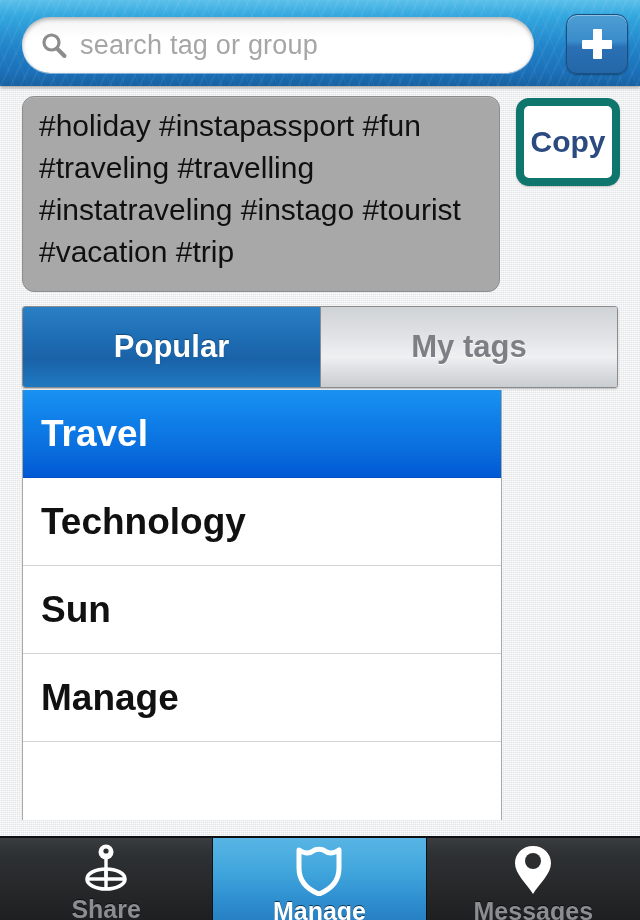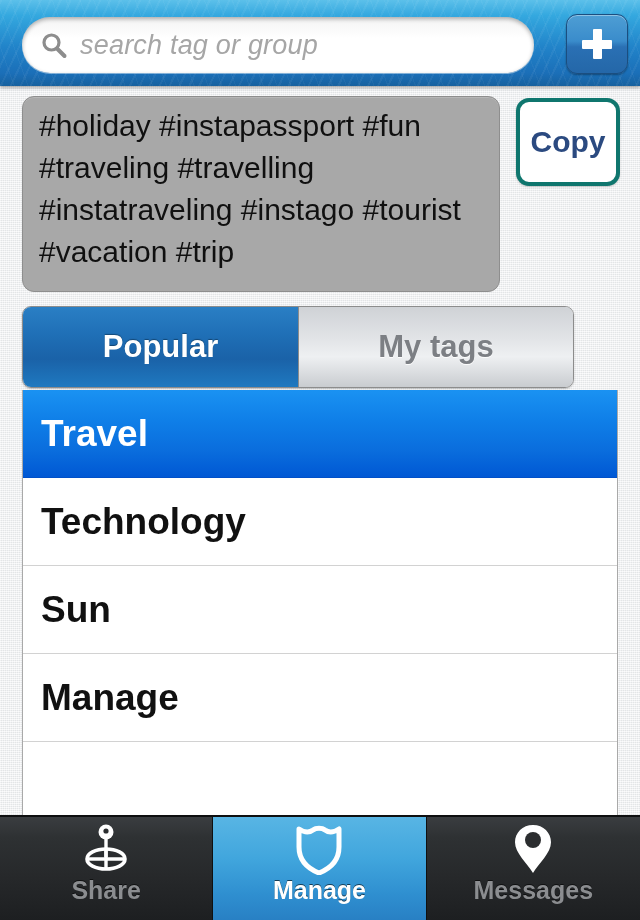--- a/index.html
+++ b/index.html
@@ -47,21 +47,20 @@
     height: 56px;
     background: linear-gradient(180deg, #f3f3f3 0%, #ffffff 38%, #ffffff 100%);
     border-radius: 28px;
     box-shadow:
       inset 0 2px 4px rgba(0,0,0,0.30),
       0 1px 0 rgba(255,255,255,0.45);
     display: flex;
     align-items: center;
     padding-left: 18px;
     z-index: 3;
-    font-style: italic;
   }
 
   .mag-icon { width: 28px; height: 28px; flex: 0 0 28px; margin-right: 12px; }
   .mag-icon svg { display: block; }
 
   .search-placeholder {
     font-size: 27px;
     color: #a6a6a6;
     letter-spacing: 0.2px;
     white-space: nowrap;
@@ -121,40 +120,40 @@
     word-break: break-word;
   }
 
   .copy-button {
     position: absolute;
     left: 516px;
     top: 2px;
     width: 104px;
     height: 88px;
     background: #ffffff;
-    border: 4px solid #0f766e;
+    border: 8px solid #0f766e;
     border-radius: 13px;
     display: flex;
     align-items: center;
     justify-content: center;
     font-size: 30px;
     font-weight: bold;
     color: #2b4a80;
     box-shadow: 0 1px 2px rgba(0,0,0,0.18);
   }
 
   
   .segmented {
     position: absolute;
     left: 22px;
     top: 306px;
-    width: 552px;
+    width: 596px;
     height: 82px;
     display: flex;
-    border-radius: 9px;
+    border-radius: 3px;
     overflow: hidden;
     border: 1px solid #8c8c8c;
     box-shadow: 0 1px 2px rgba(0,0,0,0.22);
   }
   .seg {
     flex: 1 1 50%;
     display: flex;
     align-items: center;
     justify-content: center;
     font-size: 31px;
@@ -171,21 +170,21 @@
     color: #7c7f84;
     text-shadow: 0 1px 0 rgba(255,255,255,0.85);
     border-left: 1px solid #8c8c8c;
   }
 
   
   .list {
     position: absolute;
     left: 22px;
     top: 390px;
-    width: 596px;
+    width: 480px;
     height: 430px;
     background: #ffffff;
     border-left: 1px solid #a9a9a9;
     border-right: 1px solid #a9a9a9;
     overflow: hidden;
   }
   .list-item {
     height: 88px;
     display: flex;
     align-items: center;
@@ -199,21 +198,21 @@
     background: linear-gradient(180deg, #1a92f2 0%, #0f7fe8 35%, #0a6ddd 70%, #0058d4 100%);
     color: #ffffff;
     border-bottom: 1px solid #0050c8;
   }
 
   
   .tabbar {
     position: absolute;
     left: 0; bottom: 0;
     width: 640px;
-    height: 105px;
+    height: 84px;
     background: linear-gradient(180deg, #3a3d40 0%, #2e3133 20%, #26282a 60%, #1d1f21 100%);
     display: flex;
     border-top: 2px solid #0e0f10;
   }
   .tab {
     flex: 1 1 25%;
     display: flex;
     flex-direction: column;
     align-items: center;
     justify-content: flex-start;

